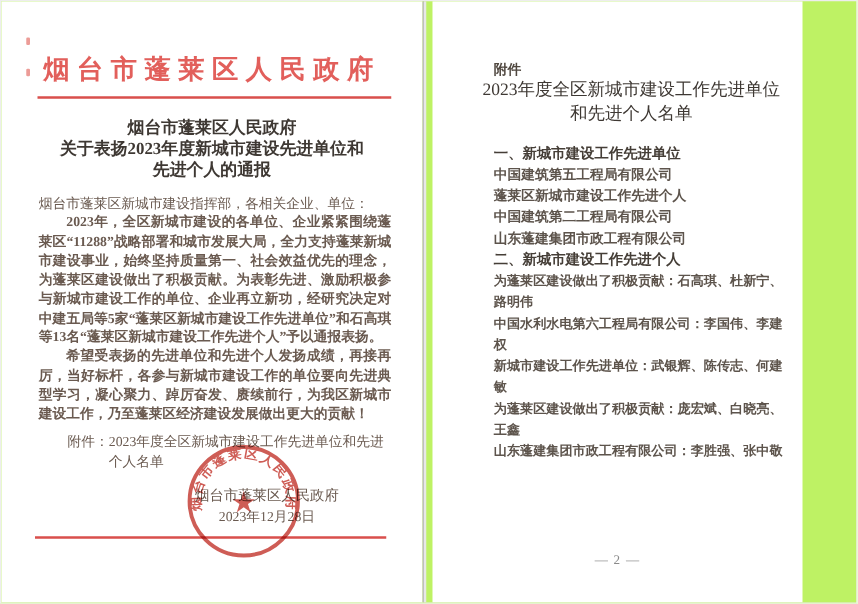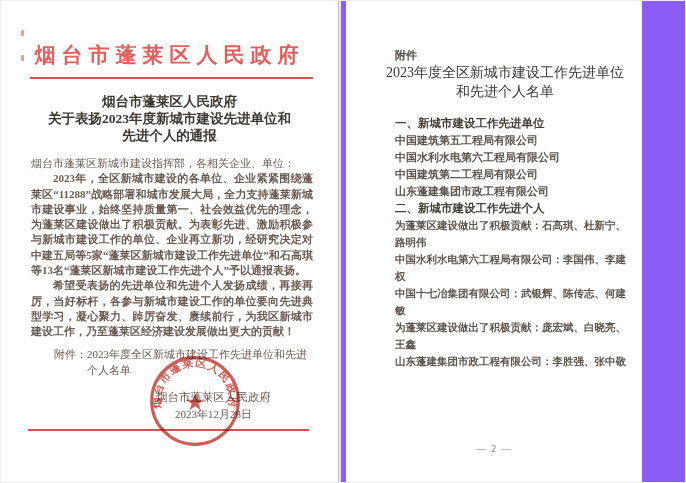--- a/index.html
+++ b/index.html
@@ -1,21 +1,21 @@
 <!DOCTYPE html>
 <html><head>
 <meta charset="utf-8">
 <style>
   * { margin:0; padding:0; box-sizing:border-box; }
   html,body { background:#ffffff; }
   body { font-family:"Liberation Serif","DejaVu Serif",serif; }
 
   #canvas{
     position:relative; width:686px; height:483px;
-    background:#8b5cf6; overflow:hidden;
+    background:#bef264; overflow:hidden;
     border:1px solid #ededed;
   }
 
   
   .page{ position:absolute; top:0; bottom:0; background:#ffffff; }
   #page-left{ left:0; width:337px; }
   #page-right{ left:345px; width:296px; }
   #page-divider{
     position:absolute; top:0; bottom:0; left:337px; width:3px;
     background:linear-gradient(to right,#bfbfbf 0 45%,#e8e8e8 45% 100%);
@@ -141,29 +141,29 @@
 
     <div class="list-title">
       <div>2023年度全区新城市建设工作先进单位</div>
       <div>和先进个人名单</div>
     </div>
 
     <div class="award-list">
       <div class="row head">一、新城市建设工作先进单位</div>
 
       <div class="row">中国建筑第五工程局有限公司</div>
-      <div class="row">中国水利水电第六工程局有限公司</div>
+      <div class="row">蓬莱区新城市建设工作先进个人</div>
       <div class="row">中国建筑第二工程局有限公司</div>
       <div class="row">山东蓬建集团市政工程有限公司</div>
 
       <div class="row head">二、新城市建设工作先进个人</div>
 
       <div class="row person">为蓬莱区建设做出了积极贡献：石高琪、杜新宁、路明伟</div>
       <div class="row person">中国水利水电第六工程局有限公司：李国伟、李建权</div>
-      <div class="row person">中国十七冶集团有限公司：武银辉、陈传志、何建敏</div>
+      <div class="row person">新城市建设工作先进单位：武银辉、陈传志、何建敏</div>
       <div class="row person">为蓬莱区建设做出了积极贡献：庞宏斌、白晓亮、王鑫</div>
       <div class="row person">山东蓬建集团市政工程有限公司：李胜强、张中敬</div>
     </div>
 
     <div class="page-number">— 2 —</div>
   </div>
 
 </div>
 
 </body></html>

